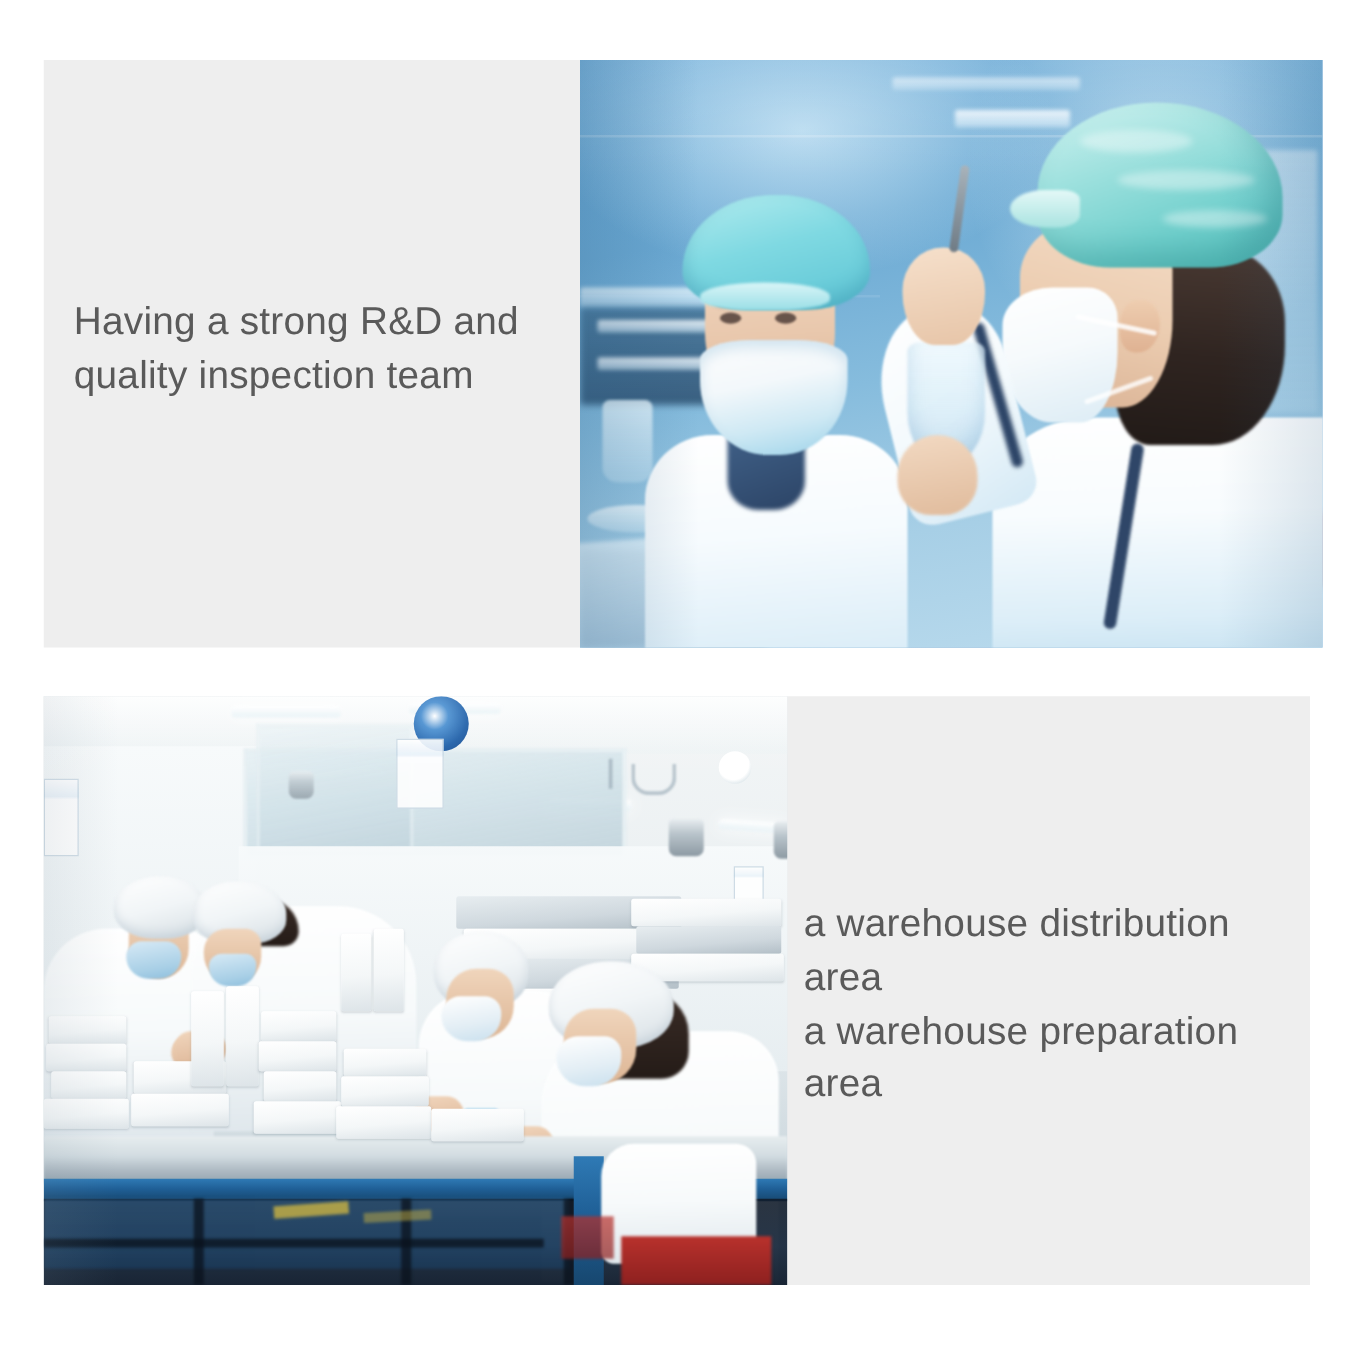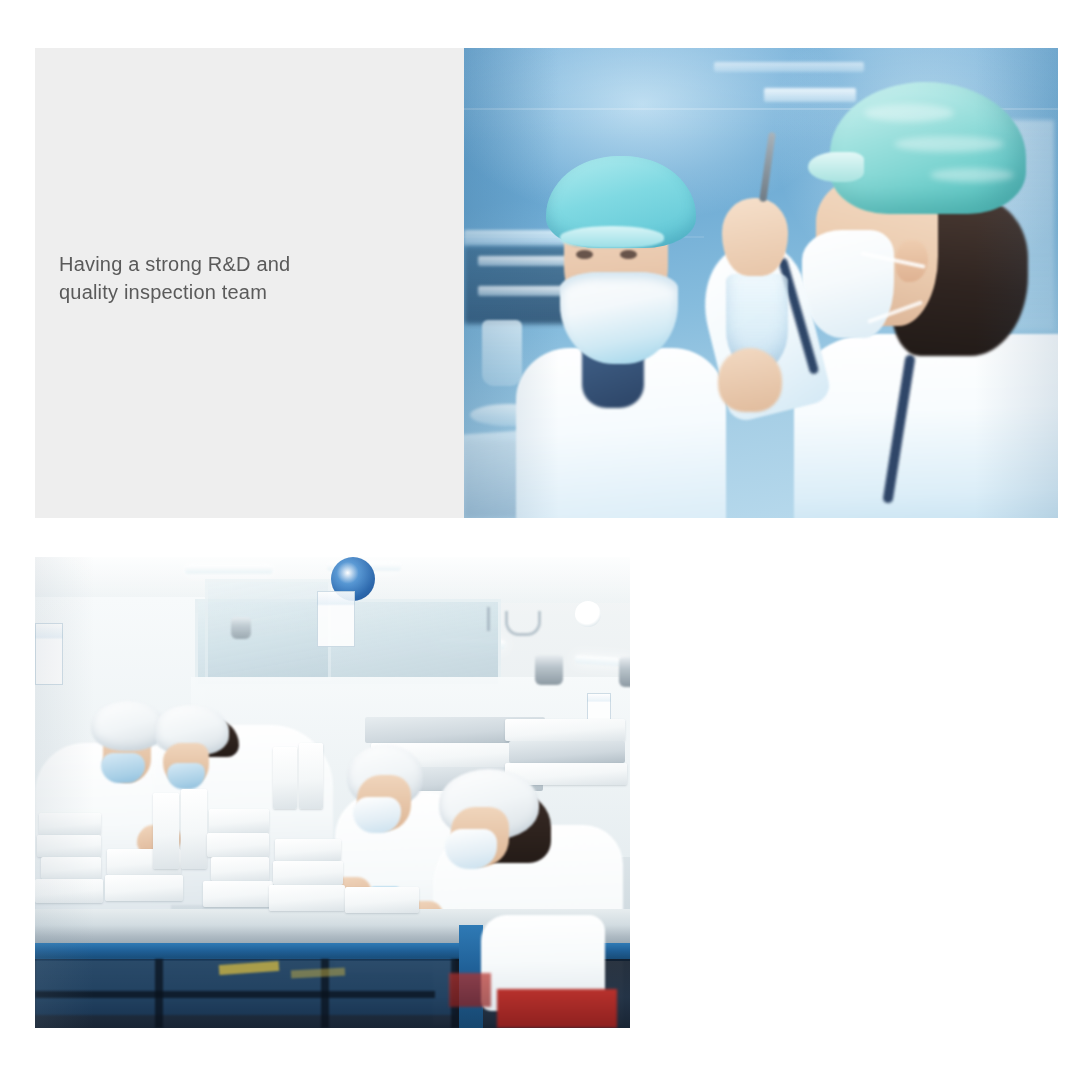--- a/index.html
+++ b/index.html
@@ -34,21 +34,21 @@
     left: 0;
     top: 0;
     width: 429px;
     height: 470px;
     background: #eeeeee;
     display: flex;
     align-items: center;
   }
   .caption-text {
     color: #5a5a5a;
-    font-size: 20px;
+    font-size: 31px;
     line-height: 1.38;
     font-weight: 400;
     letter-spacing: 0.2px;
     white-space: pre-line;
   }
   .caption-top-text {
     padding-left: 24px;
     padding-right: 10px;
     margin-top: -8px;
   }
@@ -662,15 +662,19 @@
       <div class="p2 p2-yellowtape" style="left:256px;top:412px;width:54px;height:8px;transform:rotate(-3deg);opacity:.6;"></div>
 
       <div class="p2 p2-tableframe" style="left:424px;top:368px;width:24px;height:103px;"></div>
       <div class="p2 p2-coat" style="left:446px;top:358px;width:124px;height:96px;border-radius:26px 16px 10px 10px;"></div>
       <div class="p2 p2-red" style="left:462px;top:432px;width:120px;height:39px;"></div>
       <div class="p2 p2-red" style="left:414px;top:416px;width:42px;height:34px;opacity:.7;"></div>
 
       <div class="p2 p2-vignette"></div>
     </div>
 
+    <div class="caption-panel-bottom">
+      <div class="caption-text caption-bottom-text">a warehouse distribution area
+a warehouse preparation area</div>
+    </div>
   </div>
 
 </div>
 
 </body></html>

